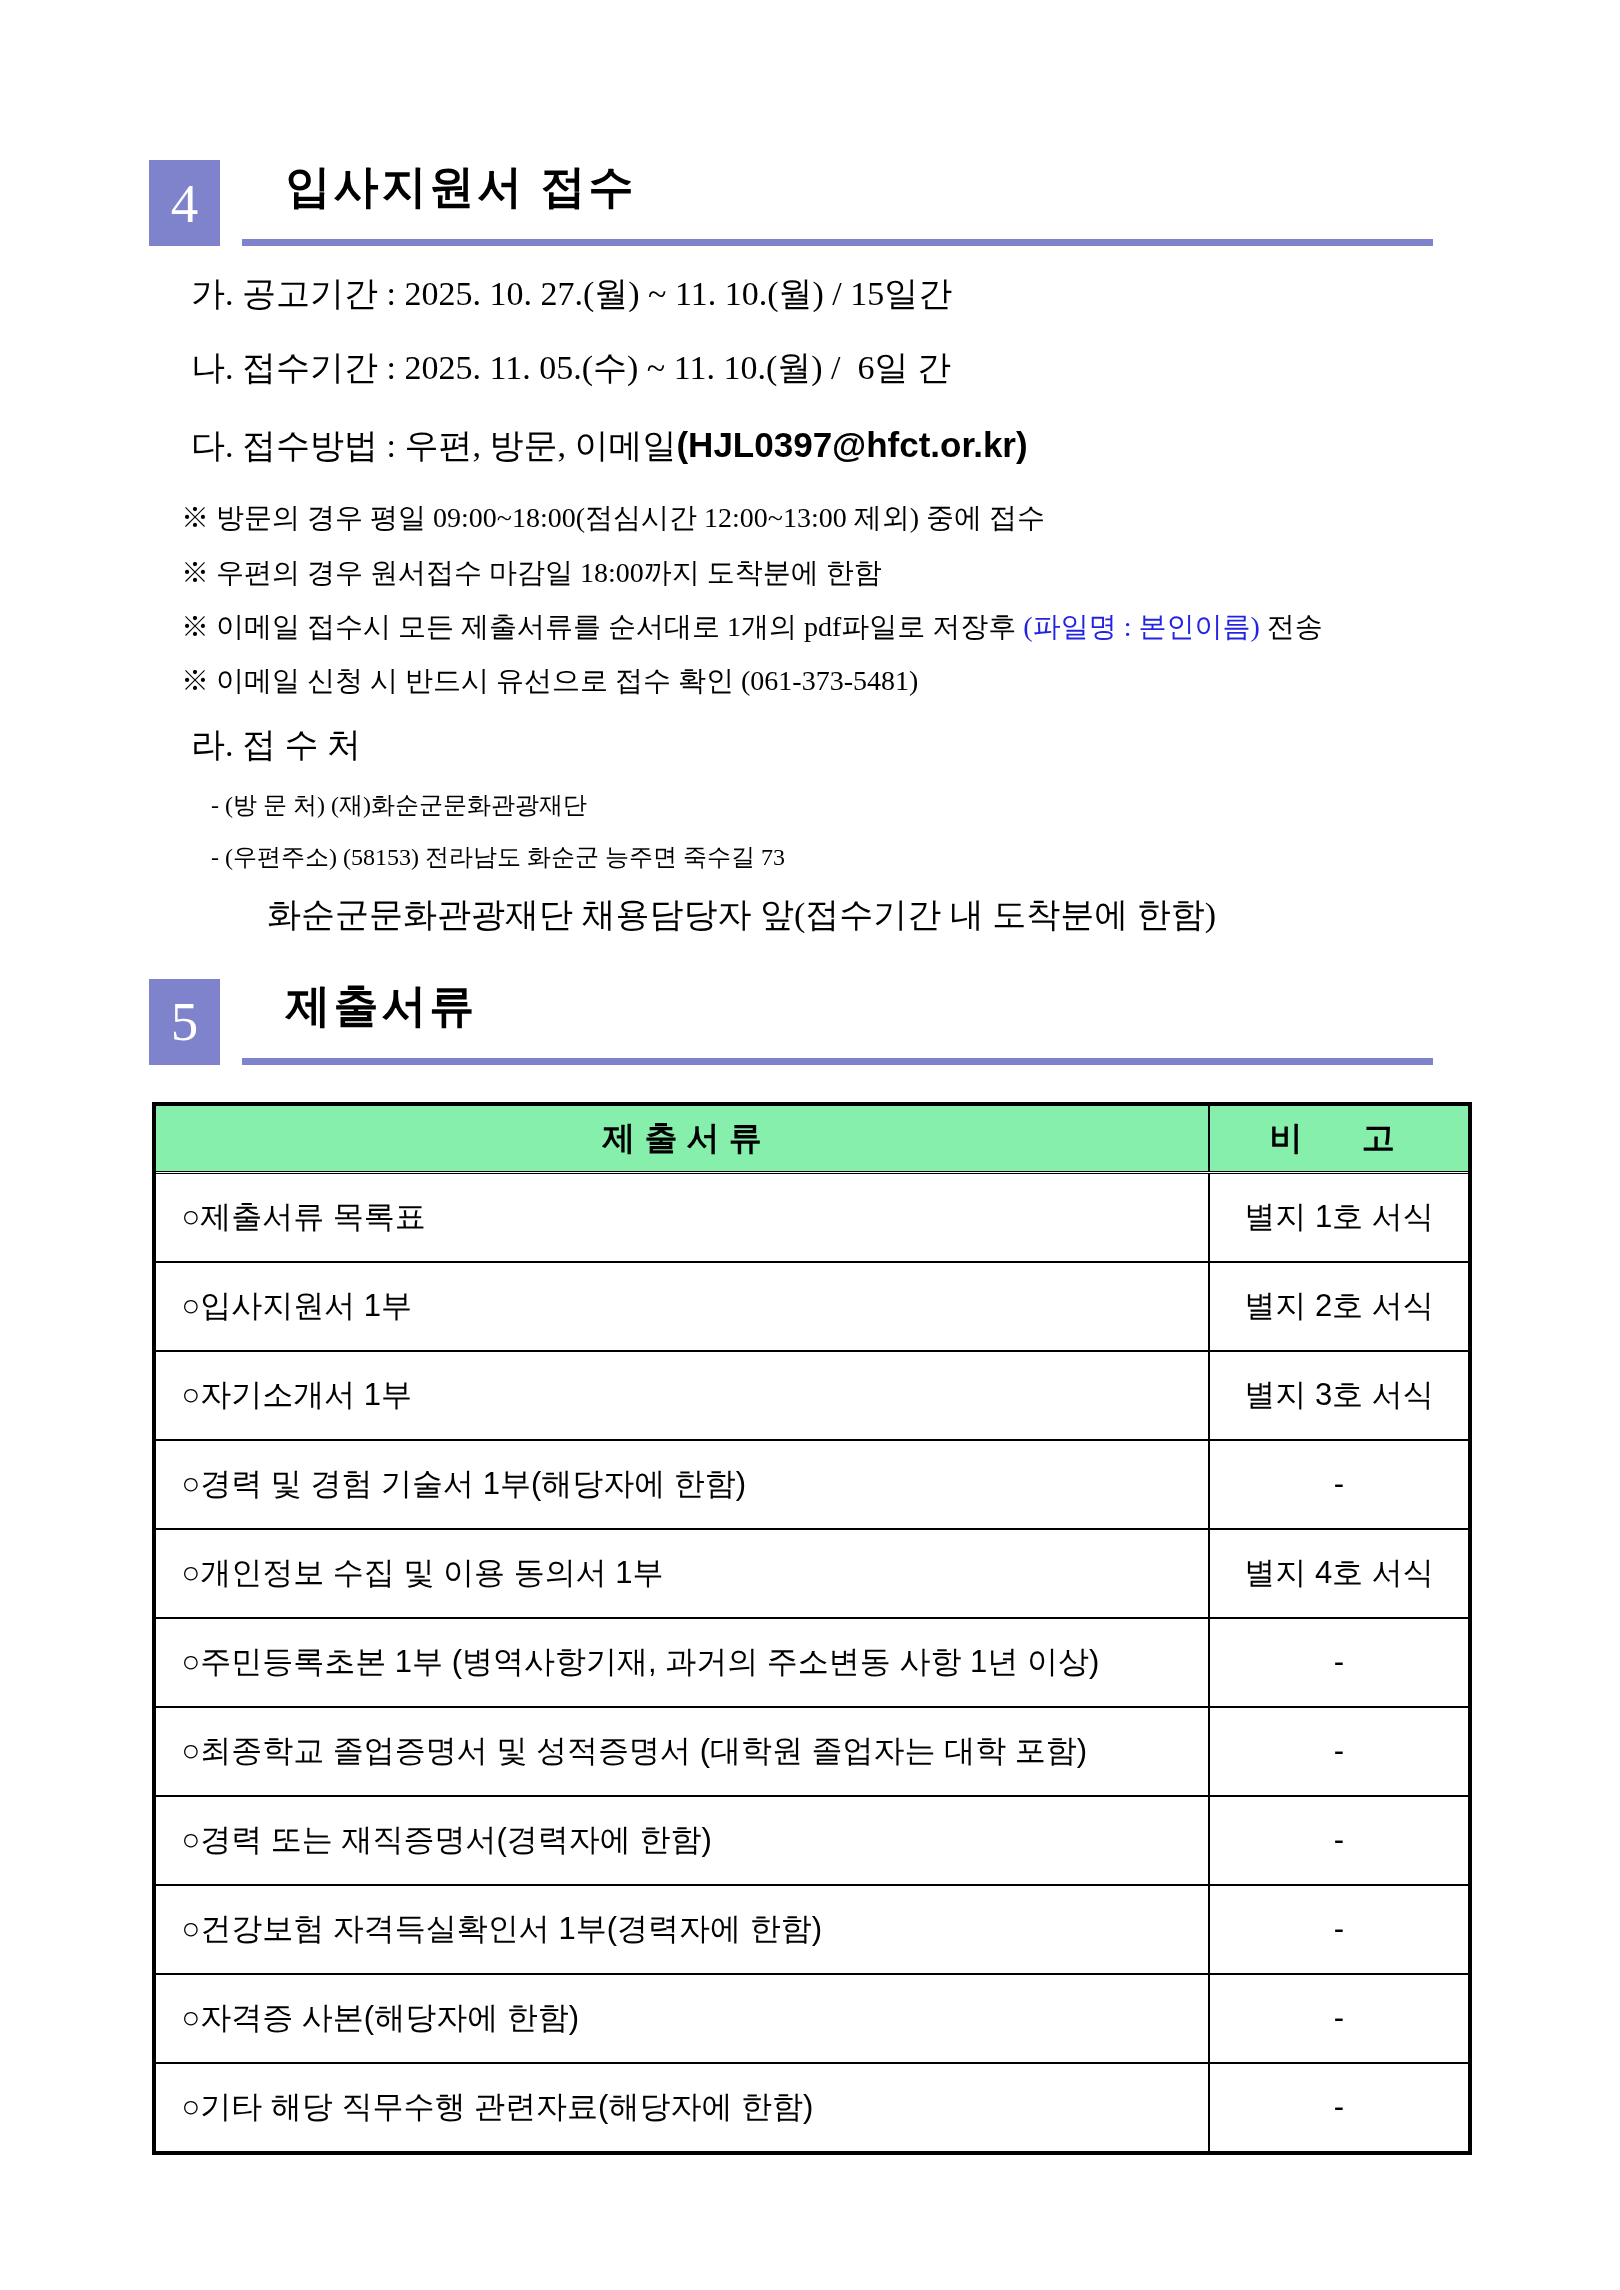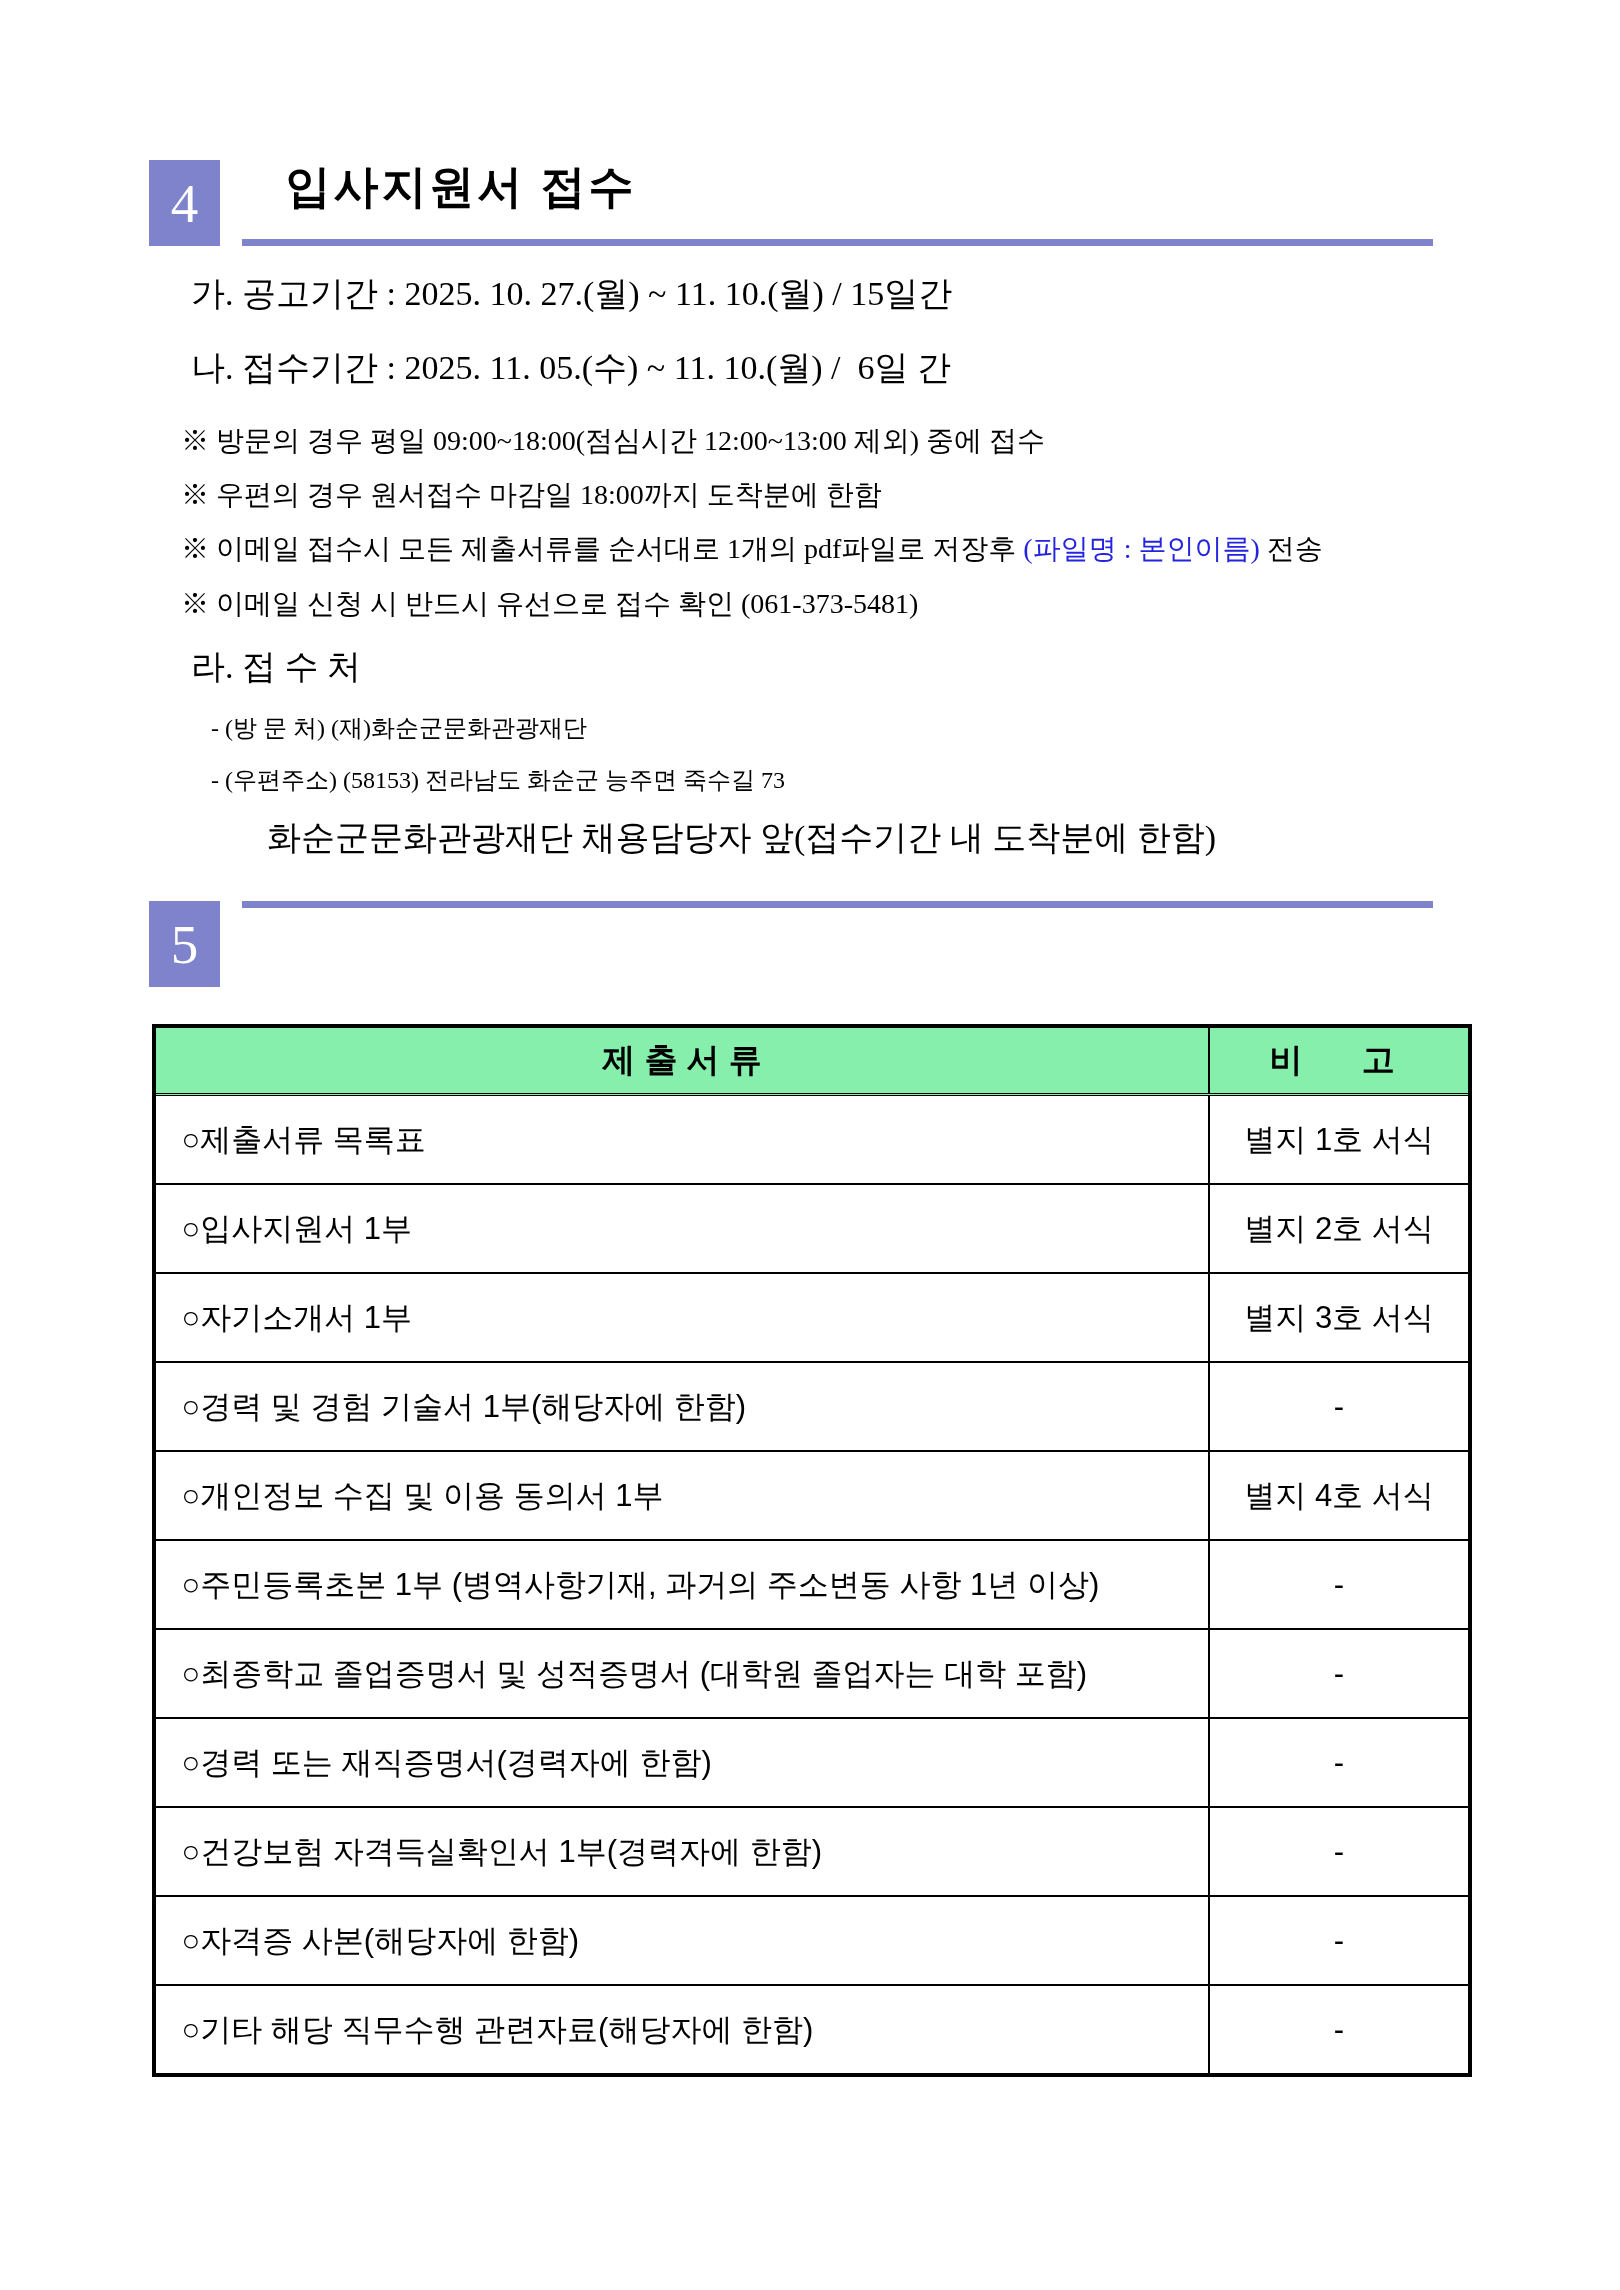--- a/index.html
+++ b/index.html
@@ -120,35 +120,37 @@
       <div class="num-box">4</div>
       <div class="sec-right">
         <div class="sec-title">입사지원서 접수</div>
         <div class="sec-underline"></div>
       </div>
     </div>
 
     <div class="body-lines">
       <div class="line line-main mt30">가. 공고기간 : 2025. 10. 27.(월) ~ 11. 10.(월) / 15일간</div>
       <div class="line line-main mt38">나. 접수기간 : 2025. 11. 05.(수) ~ 11. 10.(월) /  6일 간</div>
+      <div class="line line-main mt40"><span>다. 접수방법 : 우편, 방문, 이메일</span><span class="email-strong">(HJL0397@hfct.or.kr)</span></div>
 
       <div class="line line-note mt40">※ 방문의 경우 평일 09:00~18:00(점심시간 12:00~13:00 제외) 중에 접수</div>
       <div class="line line-note mt24">※ 우편의 경우 원서접수 마감일 18:00까지 도착분에 한함</div>
       <div class="line line-note mt24"><span>※ 이메일 접수시 모든 제출서류를 순서대로 1개의 pdf파일로 저장후 </span><span class="blue-text">(파일명 : 본인이름)</span><span> 전송</span></div>
       <div class="line line-note mt24">※ 이메일 신청 시 반드시 유선으로 접수 확인 (061-373-5481)</div>
 
       <div class="line line-main mt30">라. 접 수 처</div>
       <div class="line line-dash mt30">- (방 문 처) (재)화순군문화관광재단</div>
       <div class="line line-dash mt26">- (우편주소) (58153) 전라남도 화순군 능주면 죽수길 73</div>
       <div class="line line-cont mt26">화순군문화관광재단 채용담당자 앞(접수기간 내 도착분에 한함)</div>
     </div>
 
     <div class="sec-header mt40" style="margin-top:45px;">
       <div class="num-box">5</div>
       <div class="sec-right">
+        <div class="sec-title">제출서류</div>
         <div class="sec-underline"></div>
       </div>
     </div>
 
     <table class="doc-table">
       <colgroup>
         <col class="col-doc-w">
         <col class="col-note-w">
       </colgroup>
       <thead>

